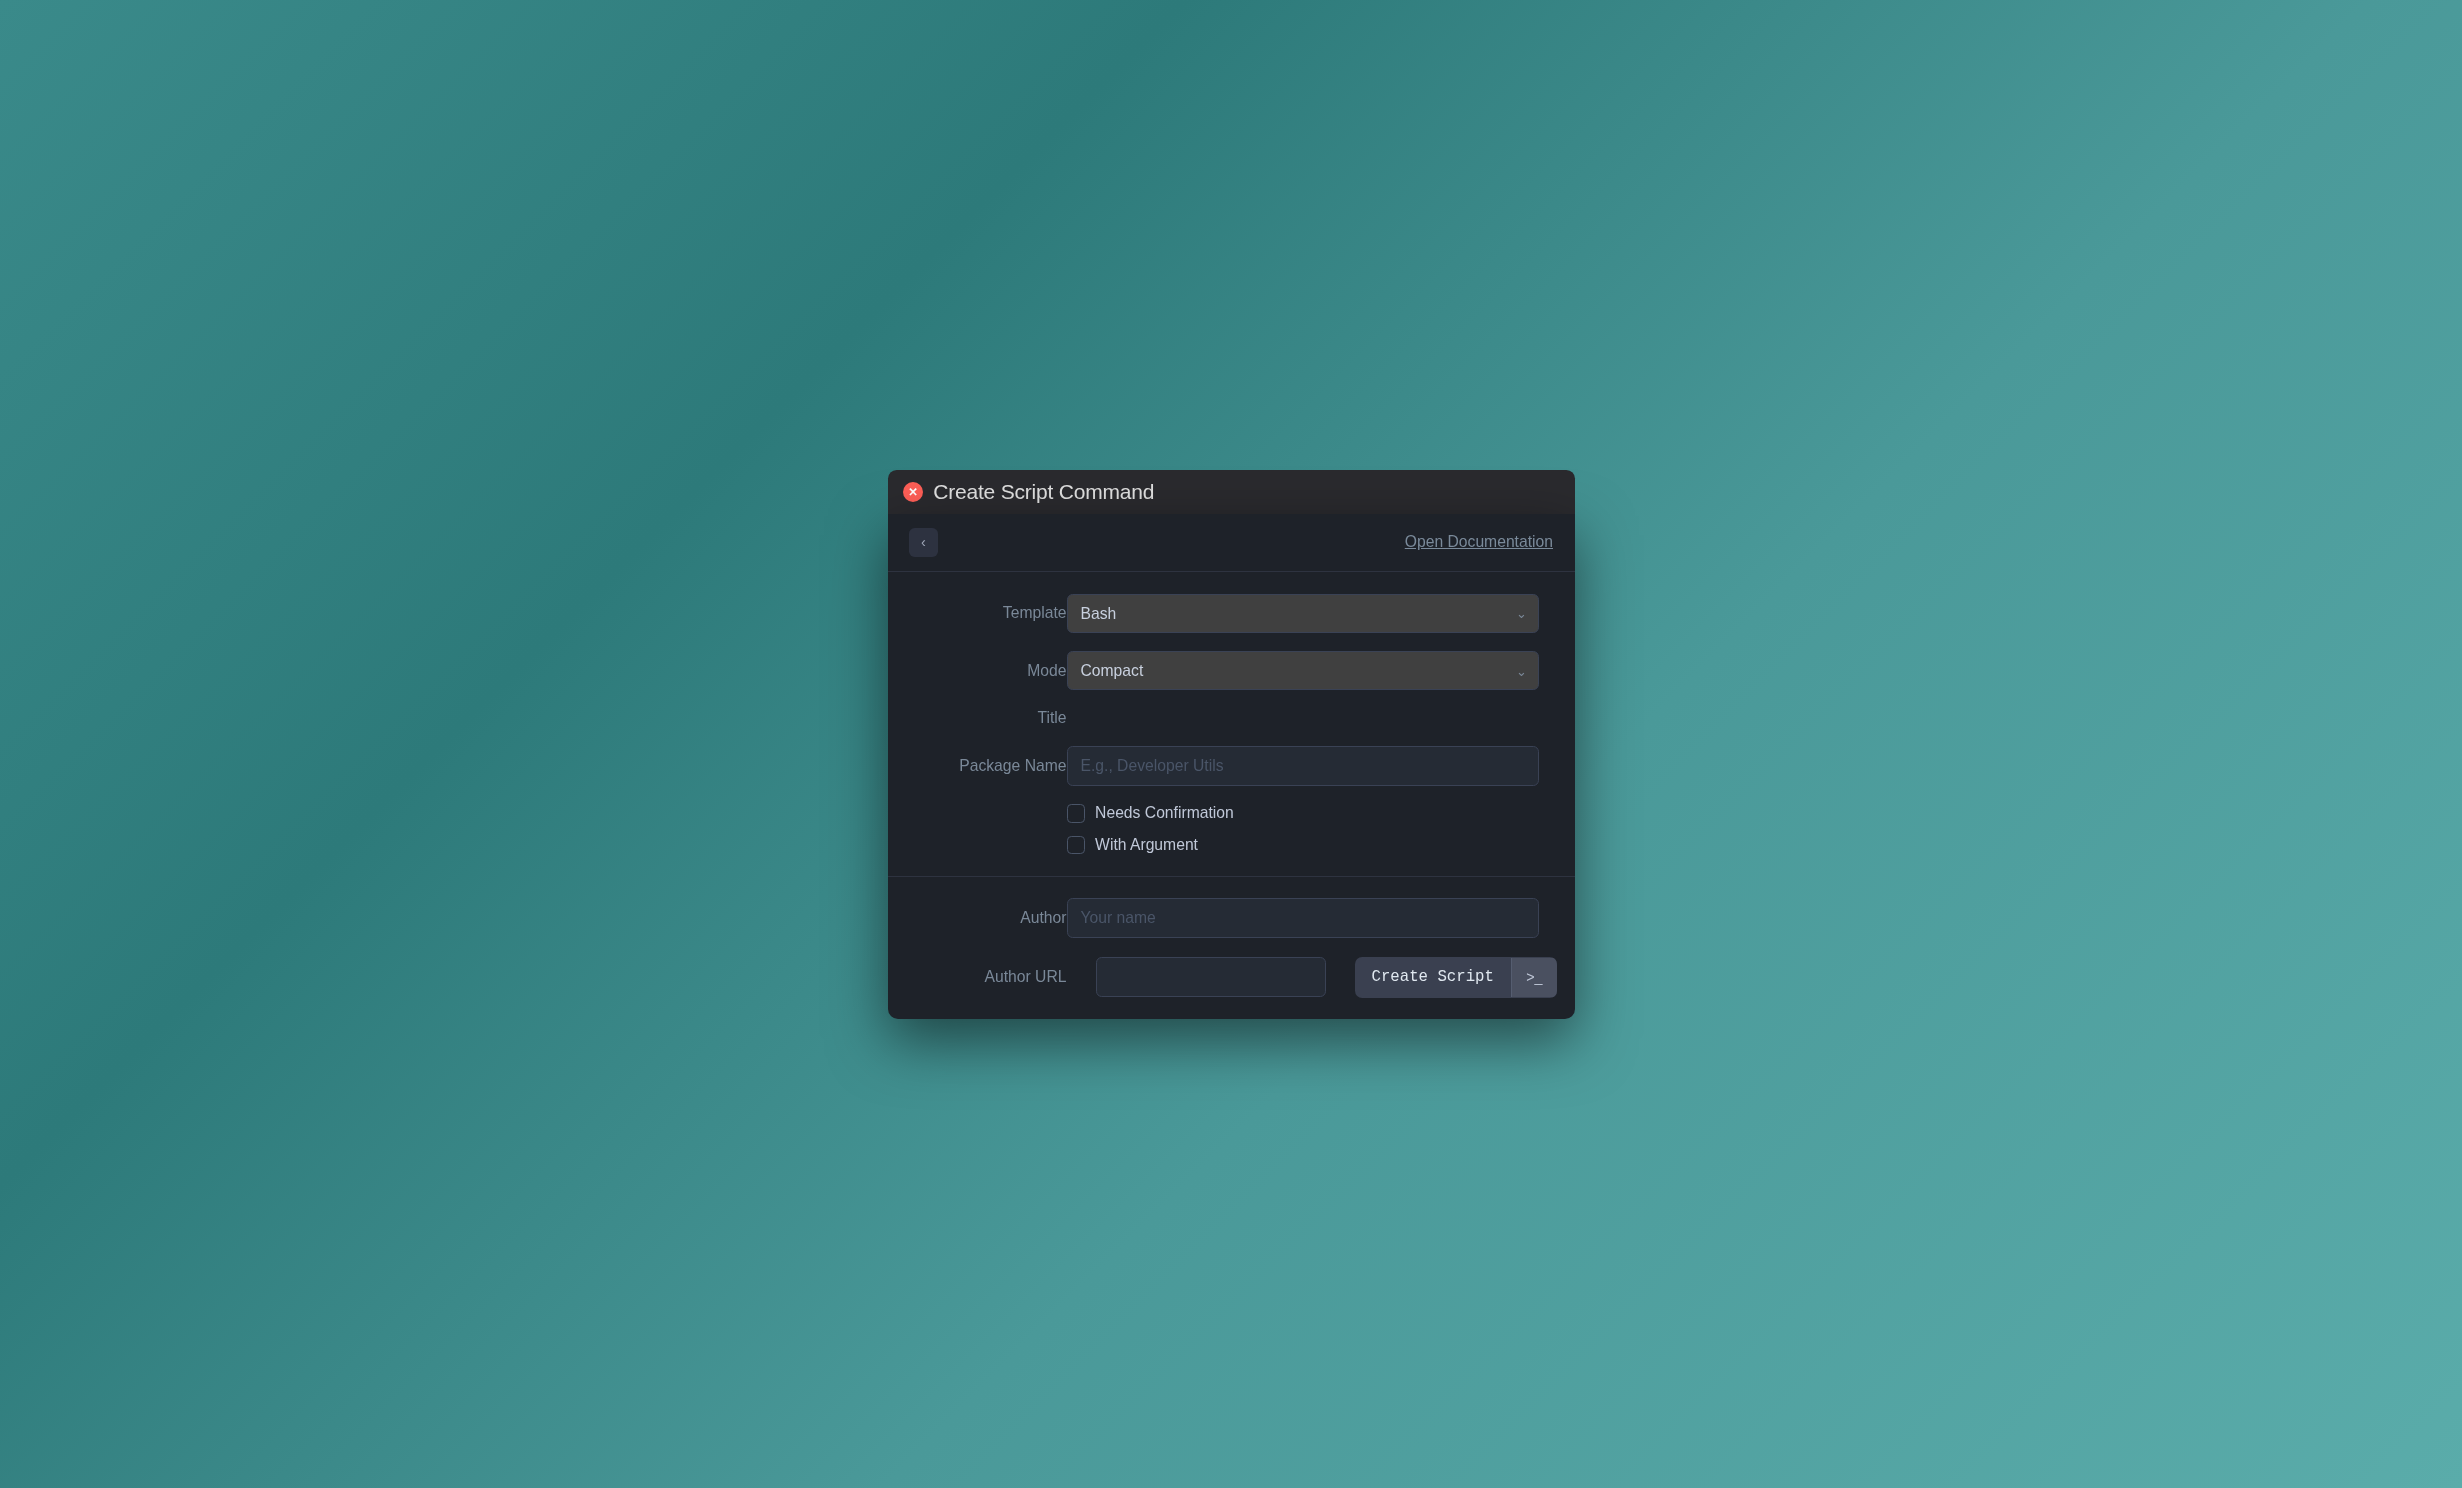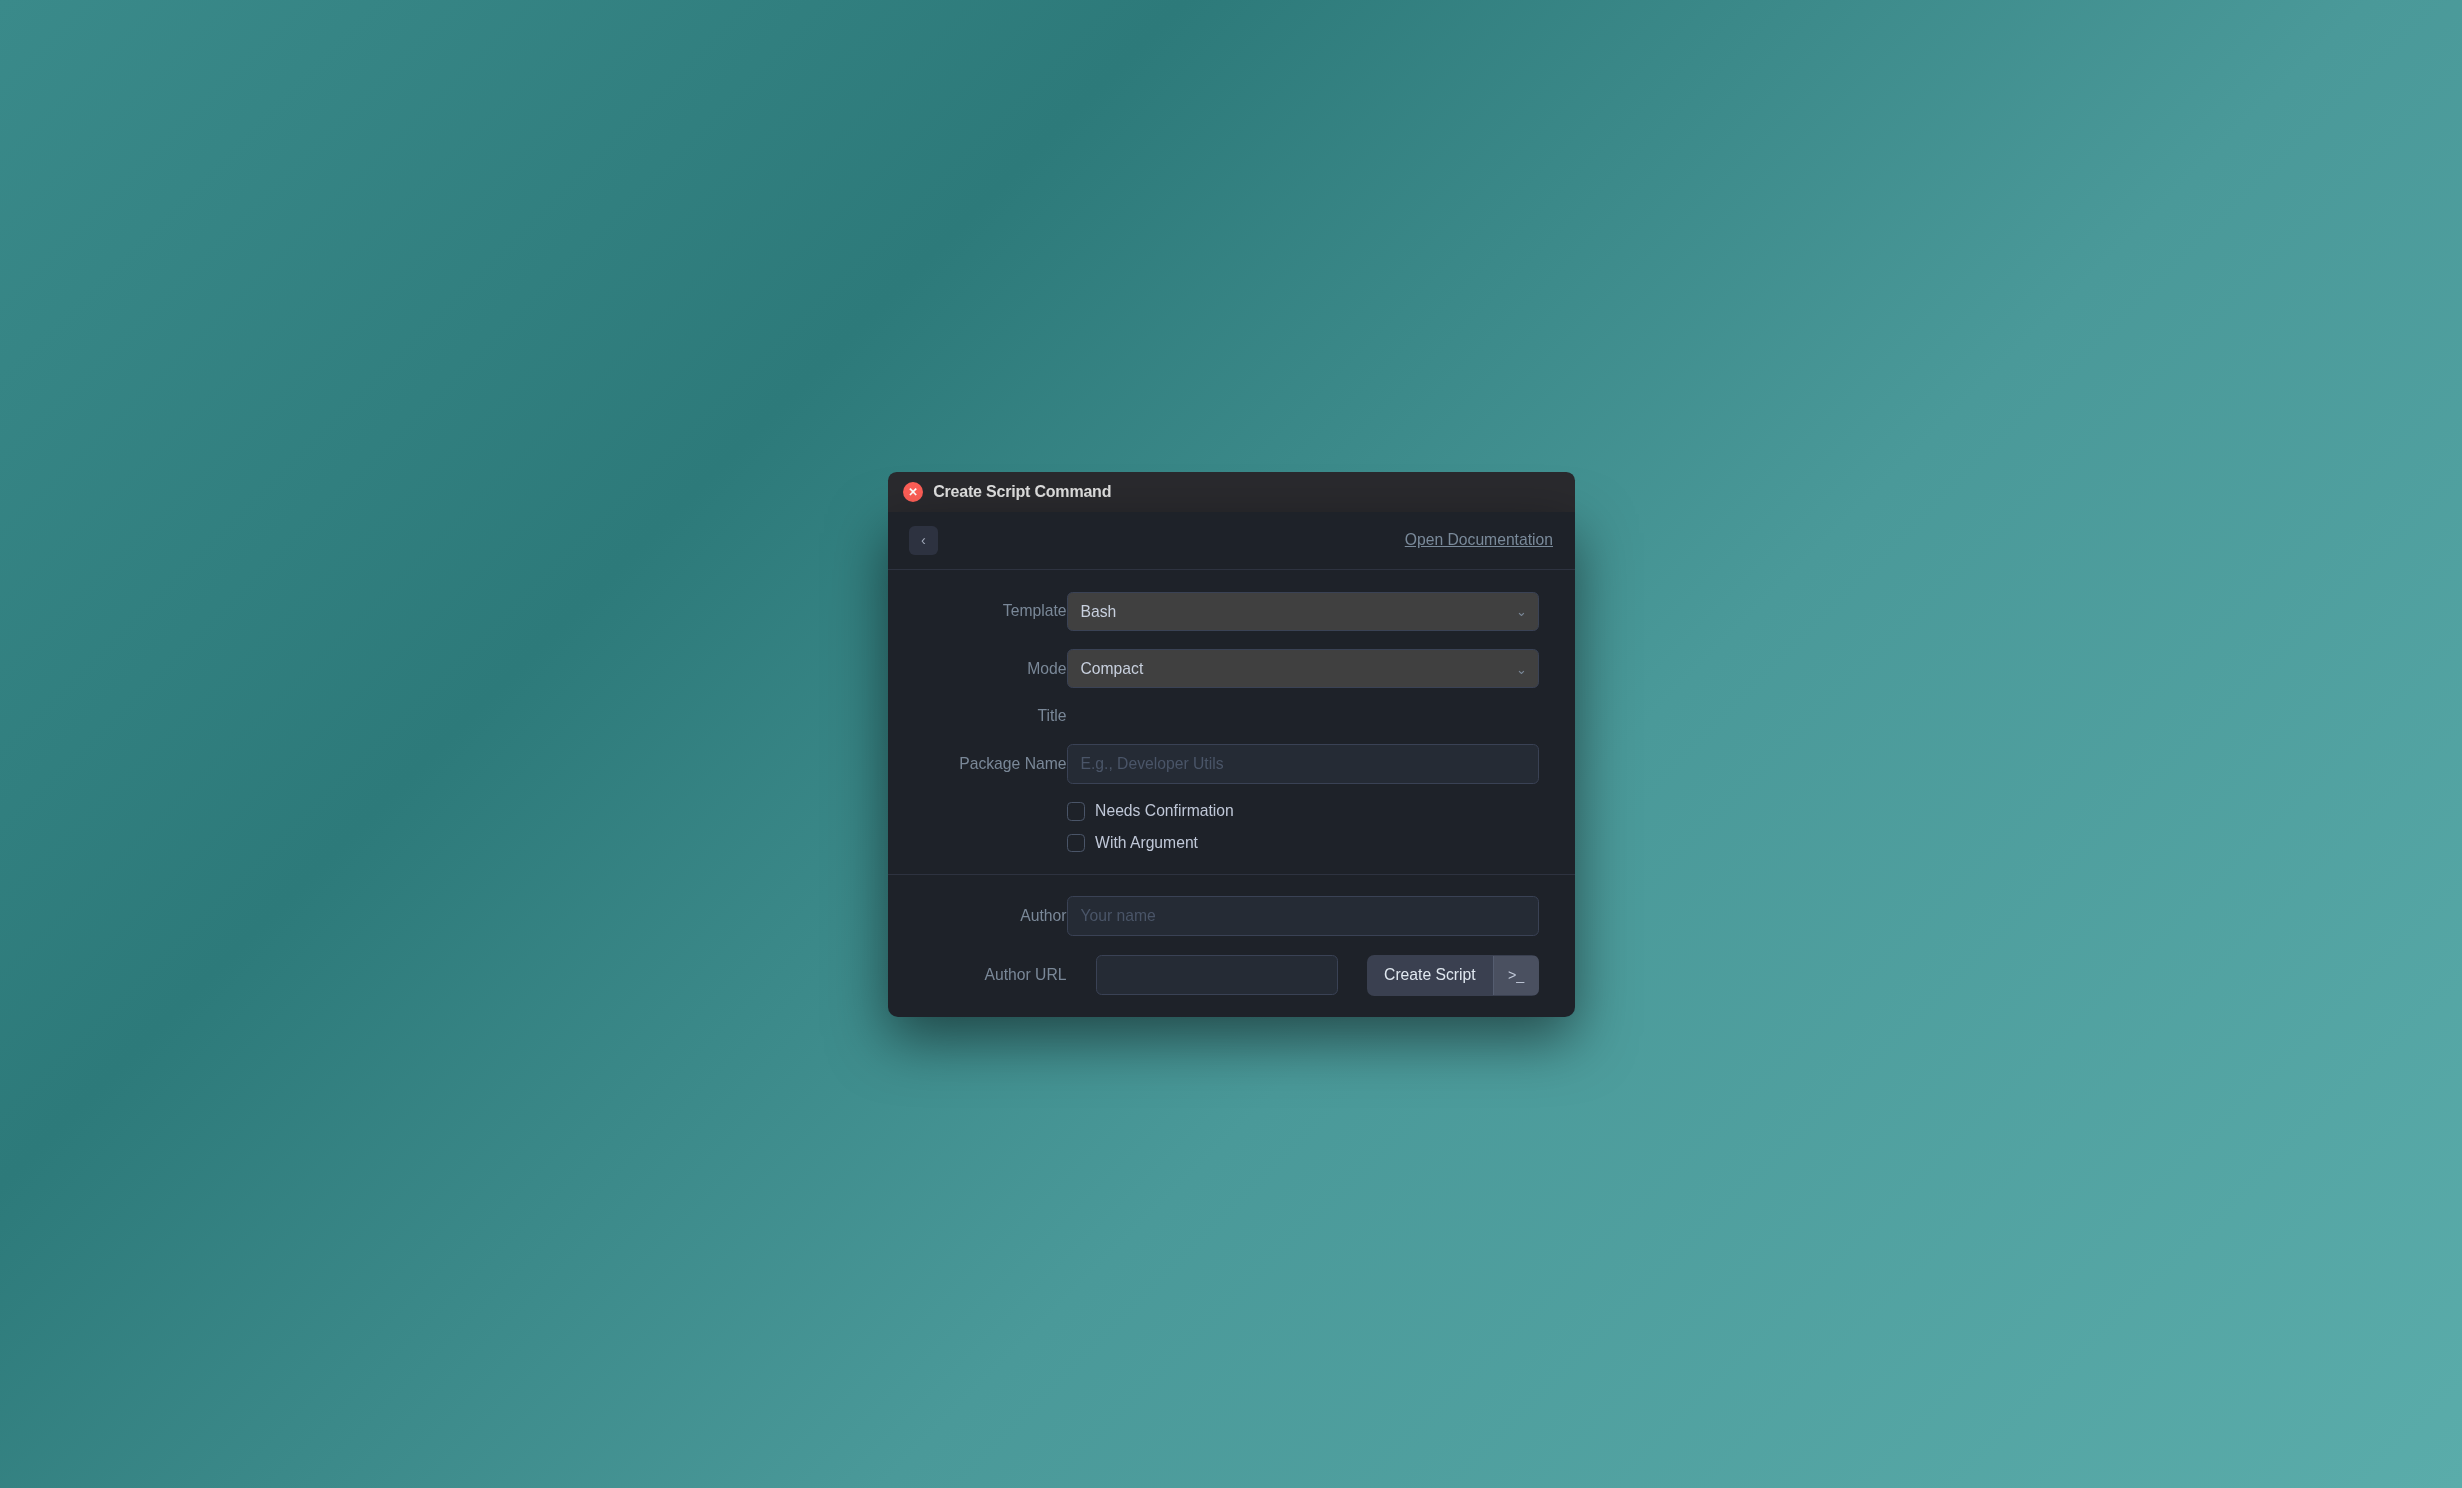--- a/index.html
+++ b/index.html
@@ -43,22 +43,22 @@
       display: flex;
       align-items: center;
       justify-content: center;
       font-size: 11.5px;
       color: #fff;
       font-weight: bold;
     }
 
     .title-bar-text {
       color: #e0e0e0;
-      font-size: 16px;
-      font-weight: 700;
+      font-size: 21px;
+      font-weight: 400;
       letter-spacing: -0.2px;
     }
 
     .main-window {
       background: #1e2229;
       border-radius: 0 0 10px 10px;
       width: 687px;
       overflow: hidden;
       box-shadow: 0 21.5px 57px rgba(0,0,0,0.5);
     }
@@ -227,21 +227,21 @@
       overflow: hidden;
       margin-left: auto;
       flex-shrink: 0;
     }
 
     .create-script-btn-text {
       color: #e0e8f0;
       font-size: 15.7px;
       font-weight: 500;
       padding: 11.5px 17px;
-      font-family: Liberation Sans, sans-serif;
+      font-family: Liberation Mono, monospace;
     }
 
     .create-script-btn-icon {
       background: #4a5060;
       padding: 11.5px 14.3px;
       color: #c0c8d8;
       font-size: 14.3px;
       border-left: 0.7px solid #555d70;
     }
 

